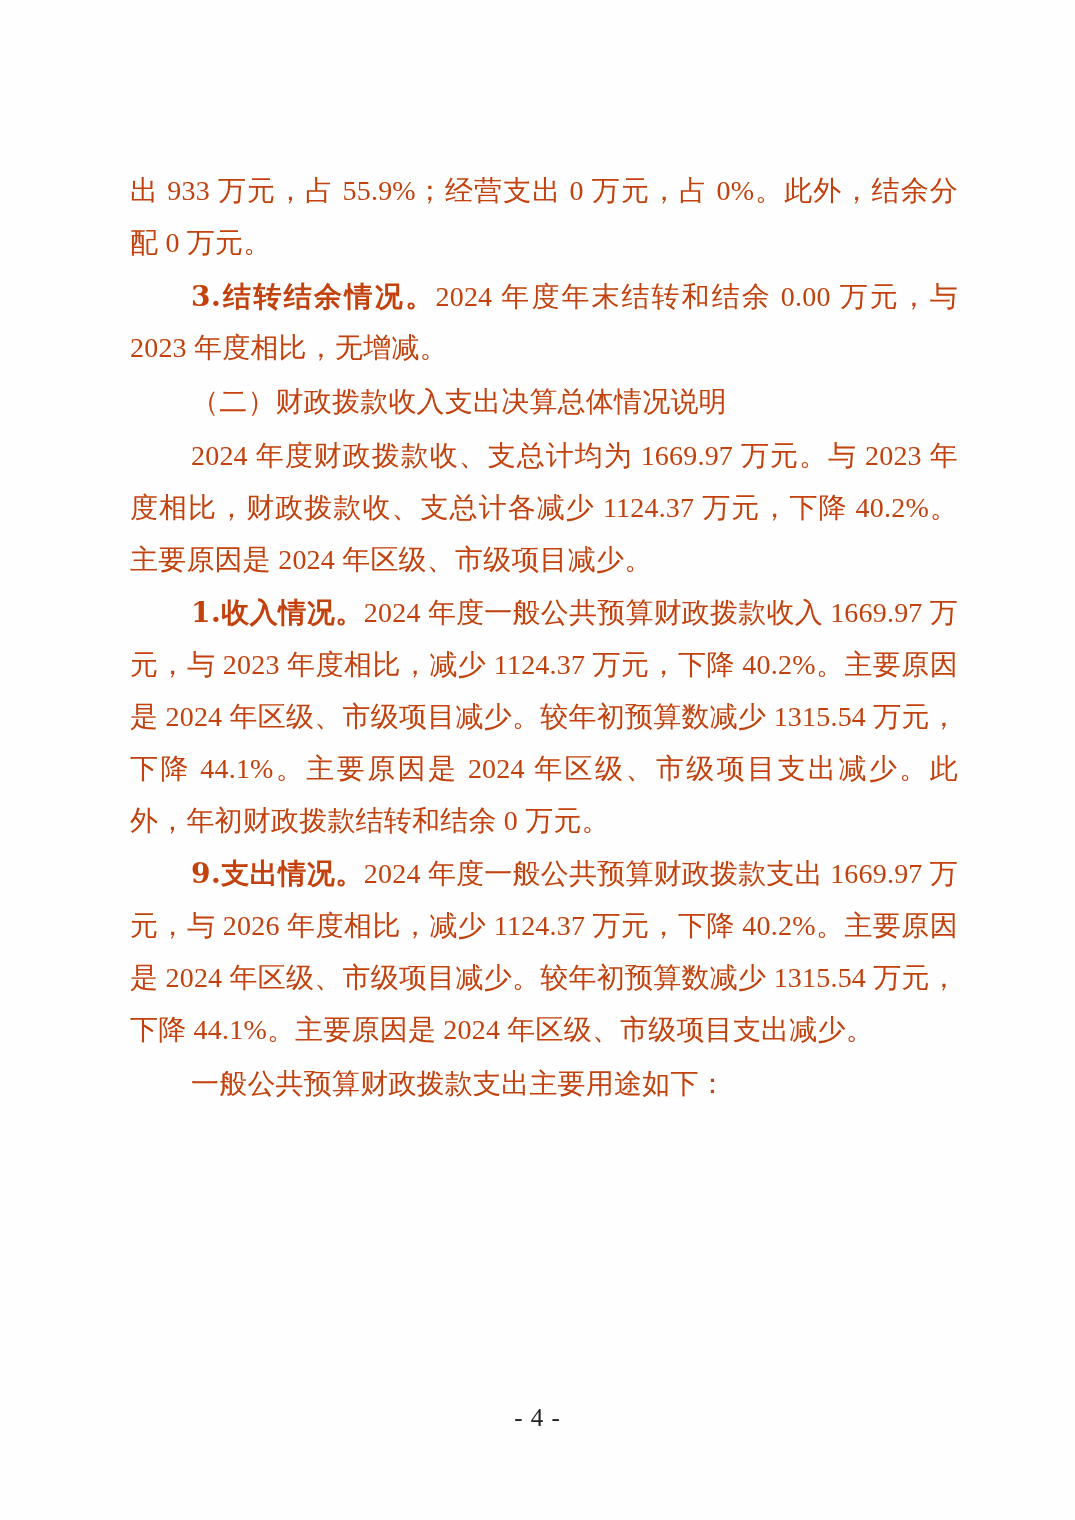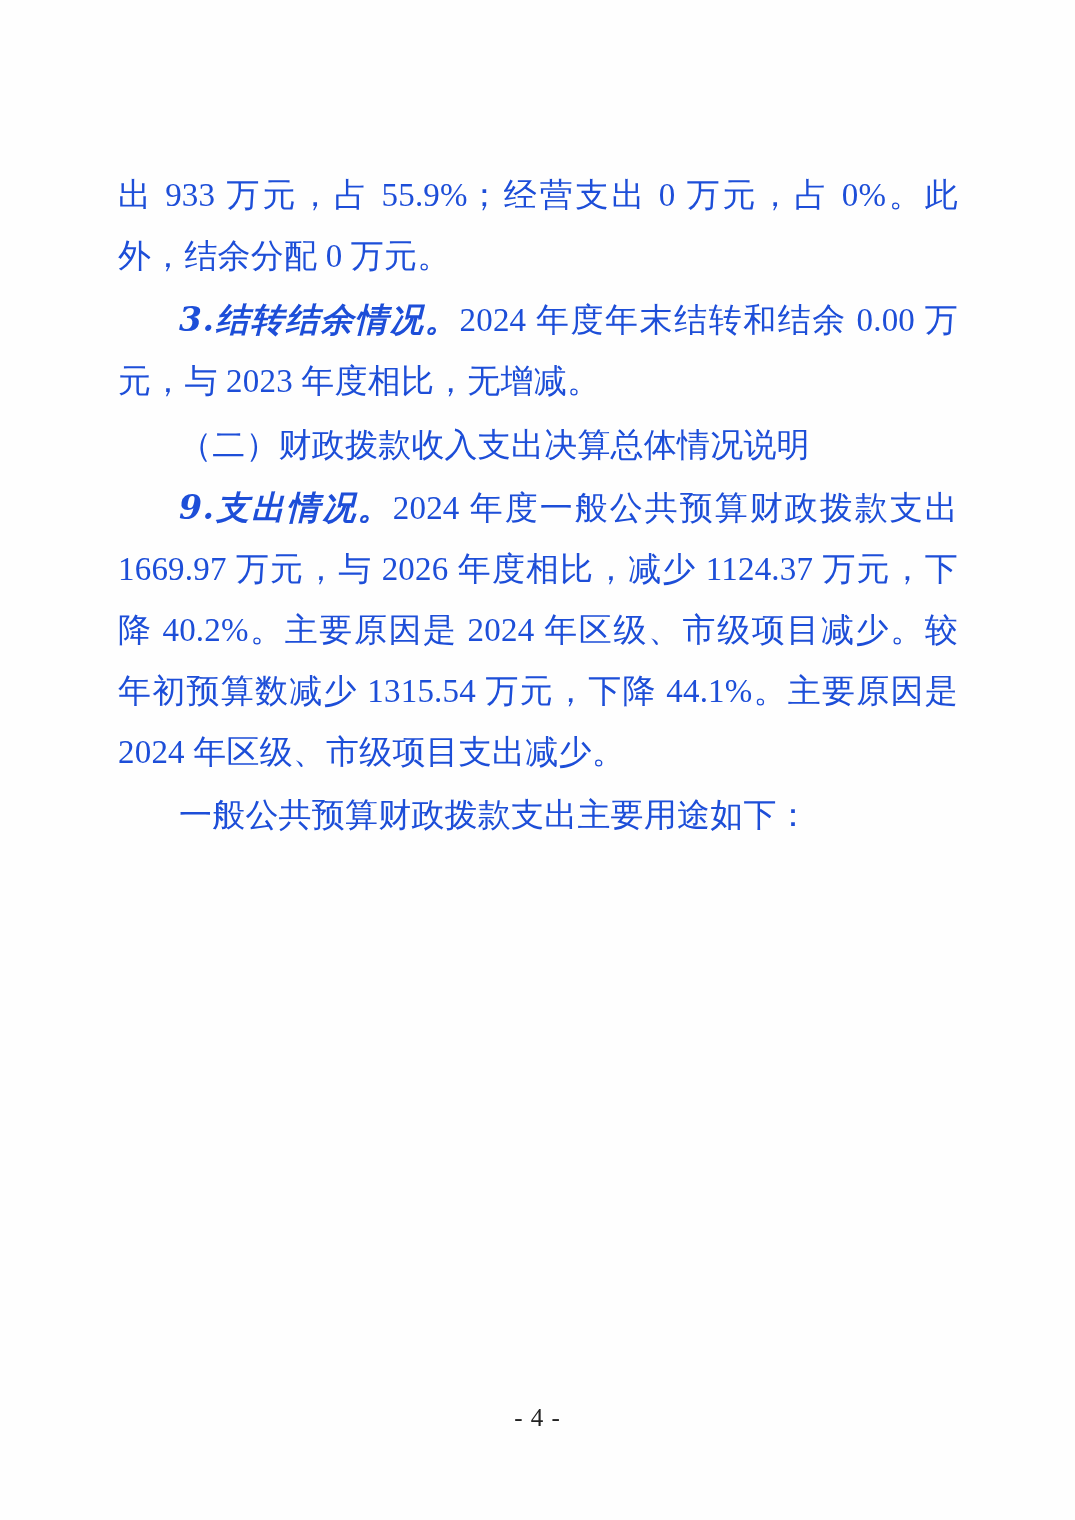--- a/index.html
+++ b/index.html
@@ -22,35 +22,34 @@
     height: 1520px;
     background: #fefefe;
   }
   .content {
     position: absolute;
     left: 118px;
     top: 165px;
     width: 840px;
   }
   p {
-    margin: 0 0 2px 0;
-    font-size: 33px;
+    margin: 0 0 2px 12px;
+    font-size: 28px;
     line-height: 1.85;
     text-align: justify;
     text-justify: inter-ideograph;
     letter-spacing: 0.2px;
-    color: #1d4ed8;
+    color: #c2410c;
   }
   p.indent {
     text-indent: 61px;
   }
   .bold-head {
     font-weight: bold;
     letter-spacing: 0.5px;
-    font-style: italic;
   }
   .kai {
     font-family: "DejaVu Serif", "Liberation Serif", serif;
     font-weight: bold;
   }
   .section-title {
     font-weight: normal;
   }
   .footer {
     position: absolute;
@@ -70,22 +69,26 @@
   <div class="content">
 
     <p>出 933 万元，占 55.9%；经营支出 0 万元，占 0%。此外，结余分配 0 万元。</p>
 
     <p class="indent">
       <span class="bold-head kai">3.结转结余情况。</span><span>2024 年度年末结转和结余 0.00 万元，与 2023 年度相比，无增减。</span>
     </p>
 
     <p class="indent section-title kai">（二）财政拨款收入支出决算总体情况说明</p>
 
+    <p class="indent">2024 年度财政拨款收、支总计均为 1669.97 万元。与 2023 年度相比，财政拨款收、支总计各减少 1124.37 万元，下降 40.2%。主要原因是 2024 年区级、市级项目减少。</p>
 
 
+    <p class="indent">
+      <span class="bold-head kai">1.收入情况。</span><span>2024 年度一般公共预算财政拨款收入 1669.97 万元，与 2023 年度相比，减少 1124.37 万元，下降 40.2%。主要原因是 2024 年区级、市级项目减少。较年初预算数减少 1315.54 万元，下降 44.1%。主要原因是 2024 年区级、市级项目支出减少。此外，年初财政拨款结转和结余 0 万元。</span>
+    </p>
 
     <p class="indent">
       <span class="bold-head kai">9.支出情况。</span><span>2024 年度一般公共预算财政拨款支出 1669.97 万元，与 2026 年度相比，减少 1124.37 万元，下降 40.2%。主要原因是 2024 年区级、市级项目减少。较年初预算数减少 1315.54 万元，下降 44.1%。主要原因是 2024 年区级、市级项目支出减少。</span>
     </p>
 
     <p class="indent">一般公共预算财政拨款支出主要用途如下：</p>
 
 
   </div>
 

